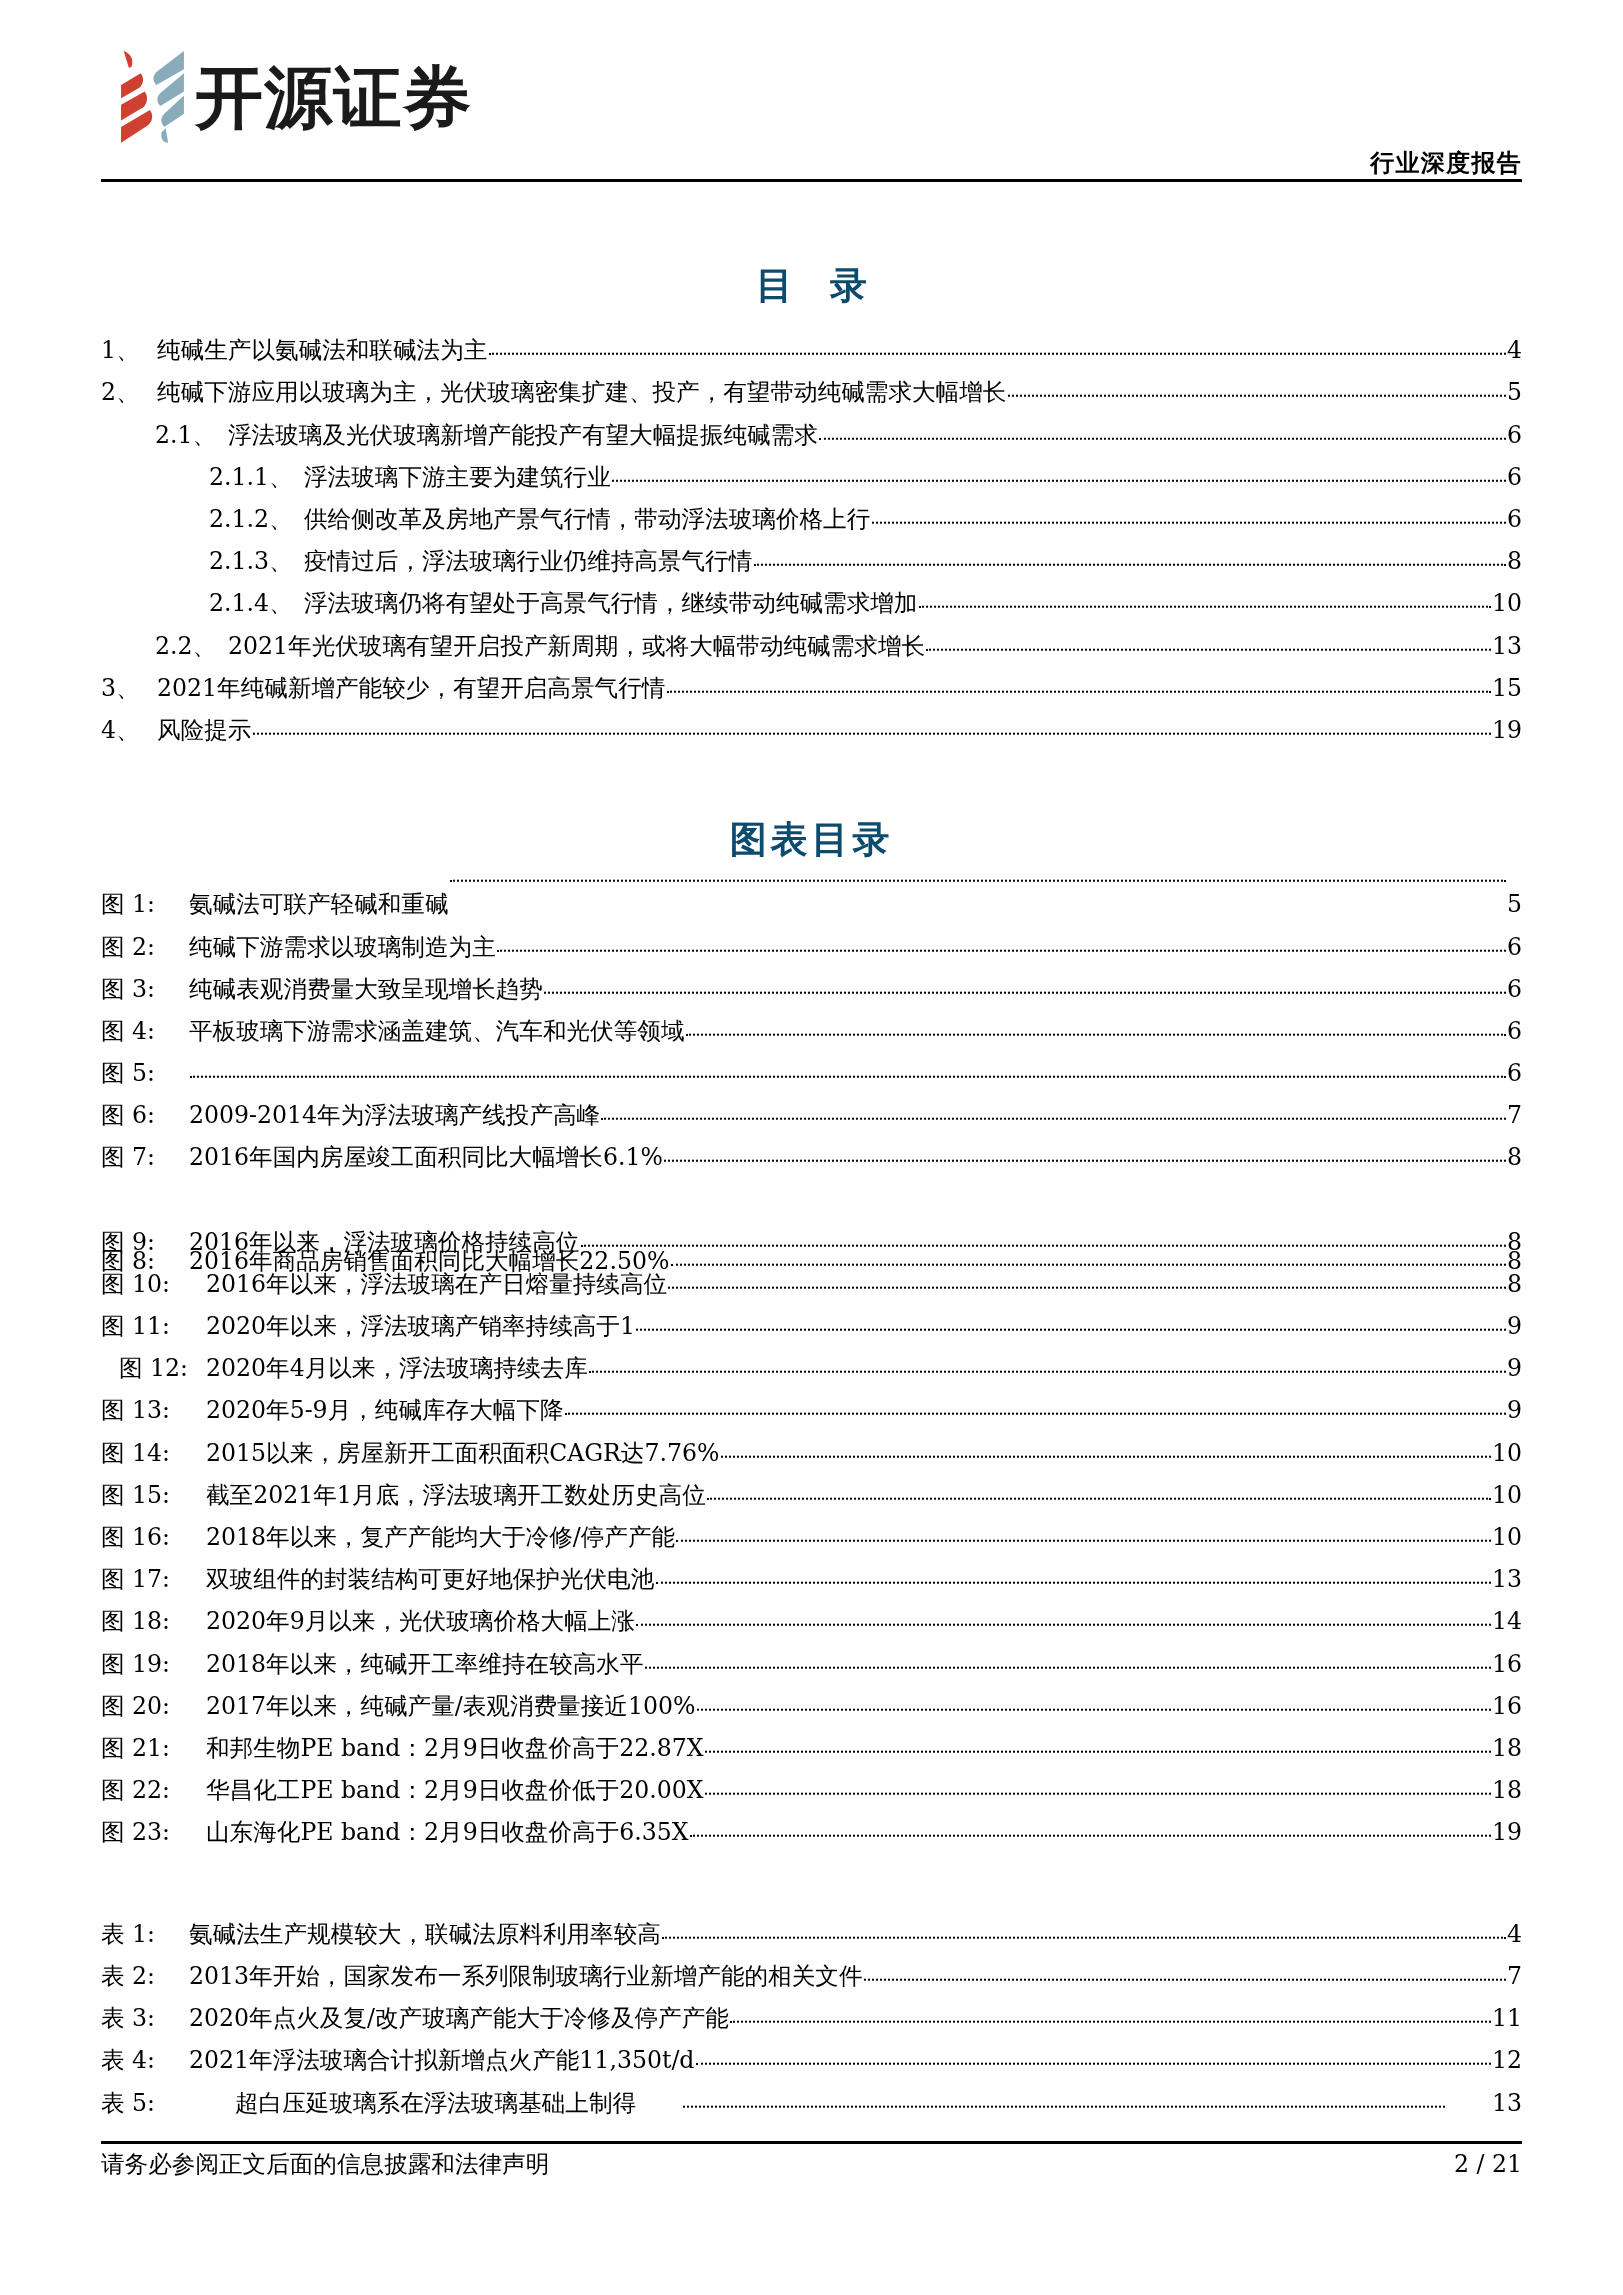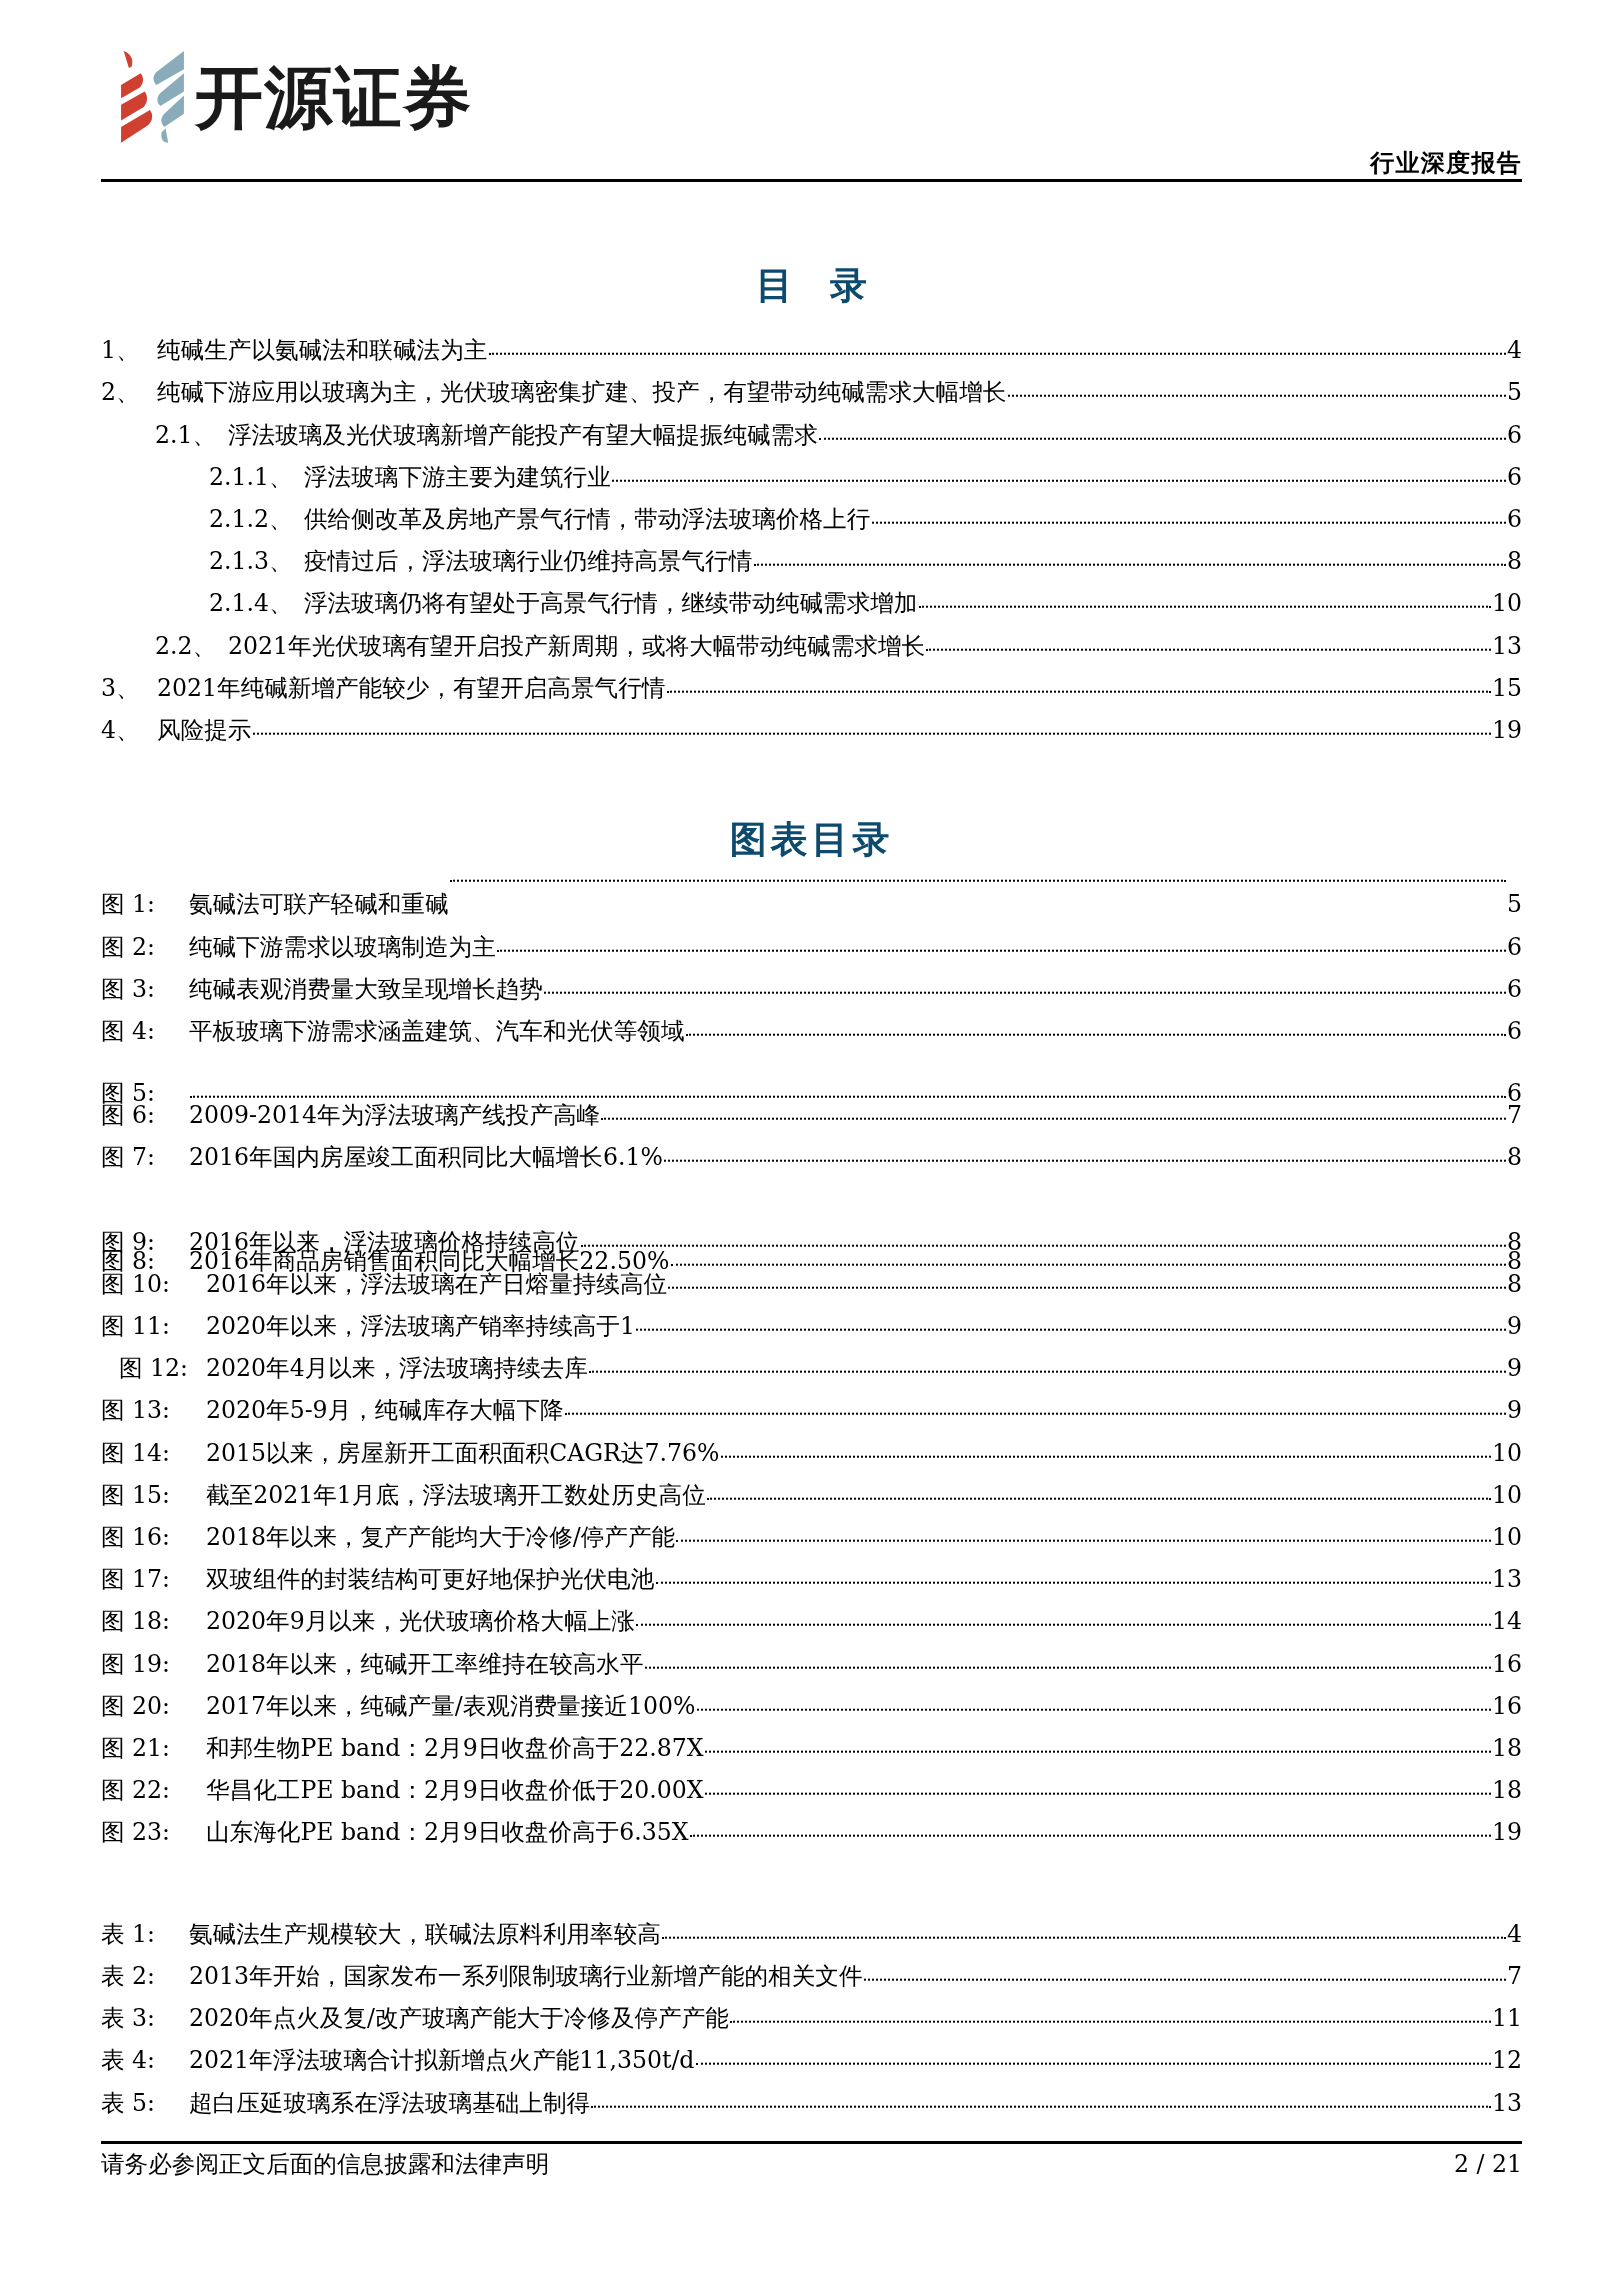--- a/index.html
+++ b/index.html
@@ -147,21 +147,21 @@
       <span class="leader"></span>
       <span class="pg">6</span>
     </div>
     <div class="row" style="top: 1010px; padding-left: 0px;">
       <span class="num" style="width: 88px; display: inline-block;">图 4:</span>
       <span class="txt">平板玻璃下游需求涵盖建筑、汽车和光伏等领域</span>
       <span class="leader"></span>
       <span class="pg">6</span>
     </div>
     <div class="row" style="top: 1052px; padding-left: 0px;">
-      <span class="num" style="width: 88px; display: inline-block; margin-top: 20px;">图 5:</span>
+      <span class="num" style="width: 88px; display: inline-block;">图 5:</span>
       <span class="leader"></span>
       <span class="pg">6</span>
     </div>
     <div class="row" style="top: 1094px; padding-left: 0px;">
       <span class="num" style="width: 88px; display: inline-block;">图 6:</span>
       <span class="txt">2009-2014年为浮法玻璃产线投产高峰</span>
       <span class="leader"></span>
       <span class="pg">7</span>
     </div>
     <div class="row" style="top: 1136px; padding-left: 0px;">
@@ -286,21 +286,21 @@
       <span class="txt">2020年点火及复/改产玻璃产能大于冷修及停产产能</span>
       <span class="leader"></span>
       <span class="pg">11</span>
     </div>
     <div class="row" style="top: 2039px; padding-left: 0px;">
       <span class="num" style="width: 88px; display: inline-block;">表 4:</span>
       <span class="txt">2021年浮法玻璃合计拟新增点火产能11,350t/d</span>
       <span class="leader"></span>
       <span class="pg">12</span>
     </div>
-    <div class="row" style="top: 2082px; padding-left: 0px;">
+    <div class="row" style="top: 2082px; padding-left: 0px; gap: 46px;">
       <span class="num" style="width: 88px; display: inline-block;">表 5:</span>
       <span class="txt">超白压延玻璃系在浮法玻璃基础上制得</span>
       <span class="leader"></span>
       <span class="pg">13</span>
     </div>
   </div>
 
 <div class="hr-bottom"></div>
 <div class="footer-note">请务必参阅正文后面的信息披露和法律声明</div>
 <div class="footer-page">2 / 21</div>

